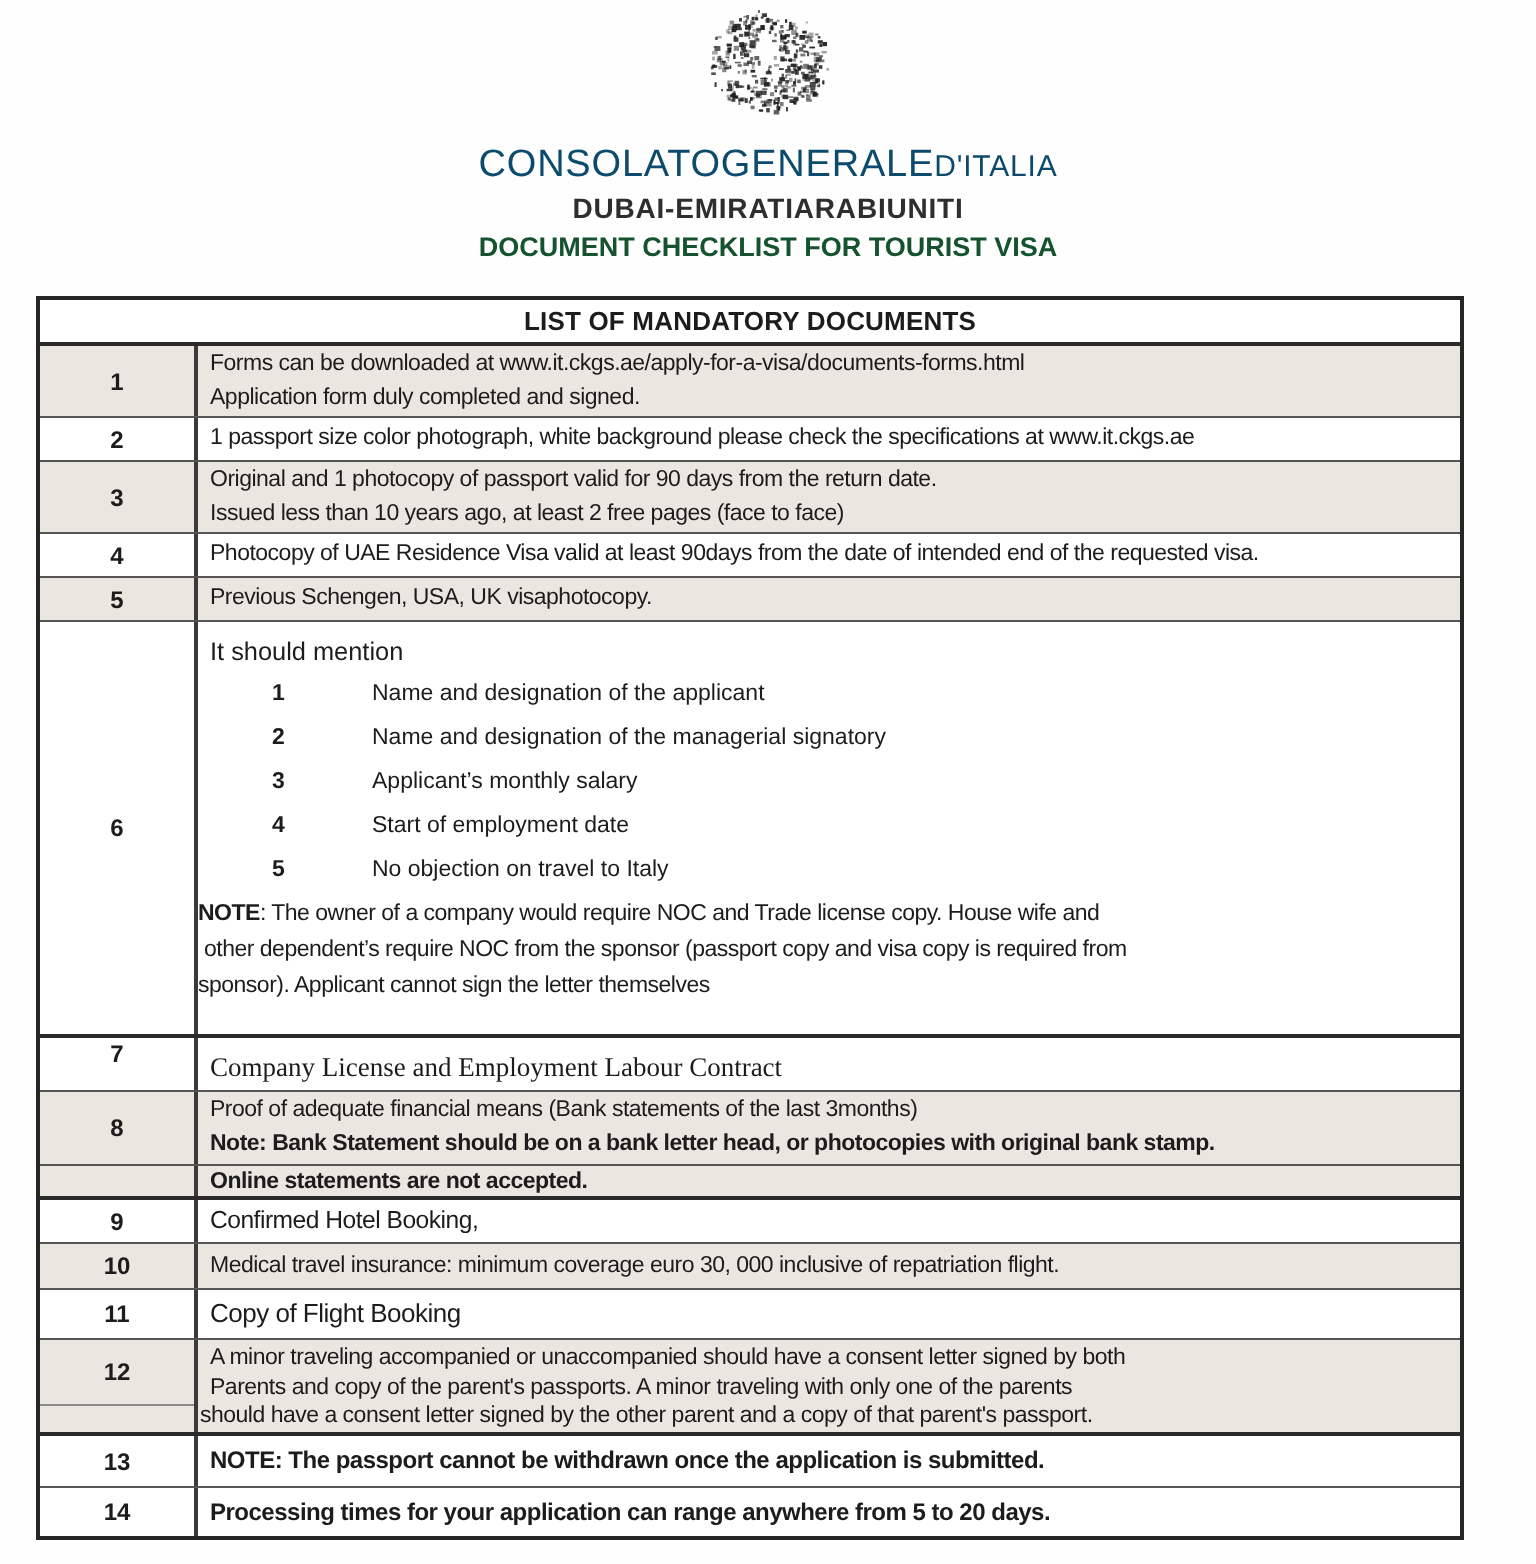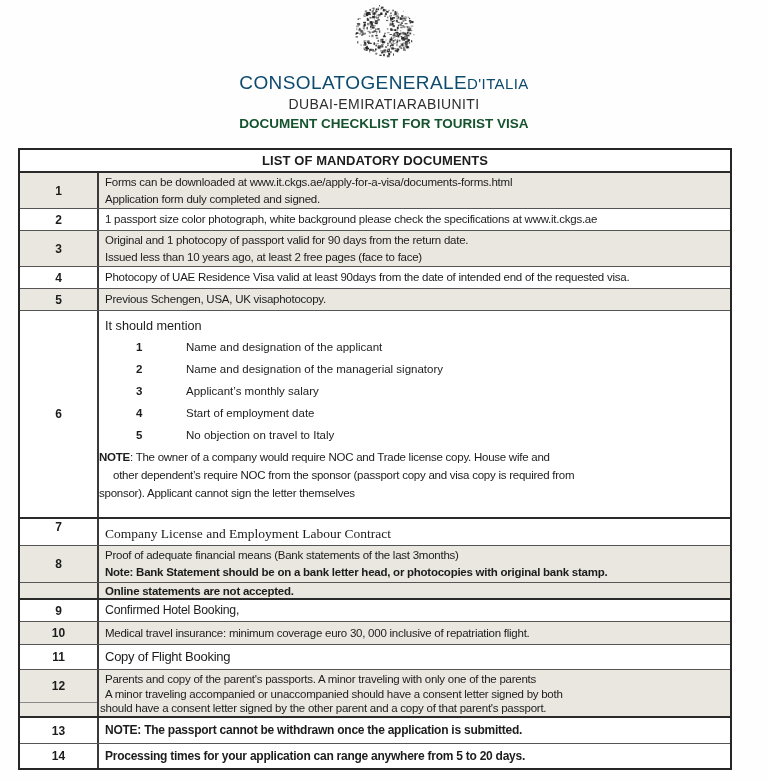--- a/index.html
+++ b/index.html
@@ -8,21 +8,21 @@
     font-family:"Liberation Sans", sans-serif;color:#1c1c1c;
     -webkit-font-smoothing:antialiased;
   }
   .page{position:relative;width:768px;height:782px;background:#fefefe;overflow:hidden;}
 
   
   .emblem{position:absolute;left:344px;top:2px;width:80px;height:62px;}
   .h-center{position:absolute;left:0;width:768px;text-align:center;white-space:nowrap;}
   .h-org{top:72px;font-size:19px;letter-spacing:.4px;color:#0c4a6e;text-align:center;}
   .h-org .suffix{font-size:15px;}
-  .h-city{top:96px;font-size:14px;letter-spacing:.4px;color:#2e2e2e;}
+  .h-city{top:96px;font-size:14px;letter-spacing:.4px;color:#2e2e2e;font-weight:bold;}
   .h-doctitle{top:116px;font-size:13.5px;font-weight:bold;color:#14532d;}
 
   
   .tbl{position:absolute;left:18px;top:148px;width:710px;border:2px solid #262626;background:#fff;}
   .trow{display:flex;border-top:1px solid #555;}
   .trow.first{border-top:none;}
   .bt2{border-top-width:2px;border-top-color:#2a2a2a;}
   .shaded{background:#eae7e0;}
 
   .thead{height:21px;align-items:center;justify-content:center;font-weight:bold;font-size:13px;letter-spacing:.1px;}
@@ -41,21 +41,21 @@
   .r13{height:25px}.r14{height:24px}
 
   
   .r6 .ccell{justify-content:flex-start;padding-top:5px;}
   .r6-intro{font-size:12.7px;line-height:20px;white-space:nowrap;}
   .r6-item{display:flex;align-items:baseline;font-size:11.5px;line-height:22px;padding-left:31px;white-space:nowrap;}
   .r6-n{width:14px;font-weight:bold;flex:none;}
   .r6-t{margin-left:36px;}
   .r6-note{margin-top:2px;margin-left:-6px;}
   .r6-note .line{line-height:18px;}
-  .r6-note .indent1{padding-left:14px;}
+  .r6-note .indent1{padding-left:3px;}
 
   
   .r7 .numcell{align-items:flex-start;padding-top:1px;}
   .r7 .ccell{font-family:"Liberation Serif", serif;justify-content:flex-end;padding-bottom:3px;}
   .r7 .line{font-size:13.5px;letter-spacing:0;}
 
   
   .r8 .line{line-height:17px;}
   .r8b .line{line-height:14px;}
 
@@ -569,22 +569,22 @@
     <div class="trow r11">
       <div class="numcell">11</div>
       <div class="ccell">
         <div class="line">Copy of Flight Booking</div>
       </div>
     </div>
 
     <div class="trow r12 shaded">
       <div class="numcell">12</div>
       <div class="ccell">
+        <div class="line">A minor traveling accompanied  or unaccompanied should have a consent letter signed by  both</div>
         <div class="line">Parents and copy of the parent's passports. A minor traveling with only one of the parents</div>
-        <div class="line">A minor traveling accompanied  or unaccompanied should have a consent letter signed by  both</div>
         <div class="line flush">should have a consent letter signed by the other parent and a copy of that parent's passport.</div>
       </div>
     </div>
 
     <div class="trow r13 bt2">
       <div class="numcell">13</div>
       <div class="ccell">
         <div class="line bold">NOTE: The passport cannot be withdrawn once the application is submitted.</div>
       </div>
     </div>

